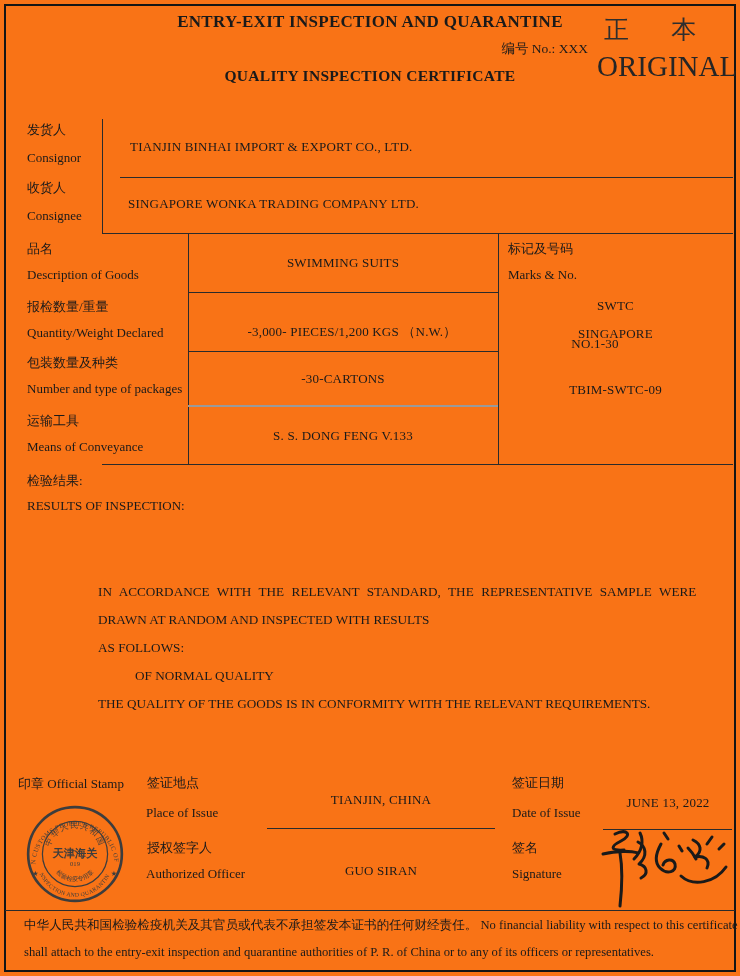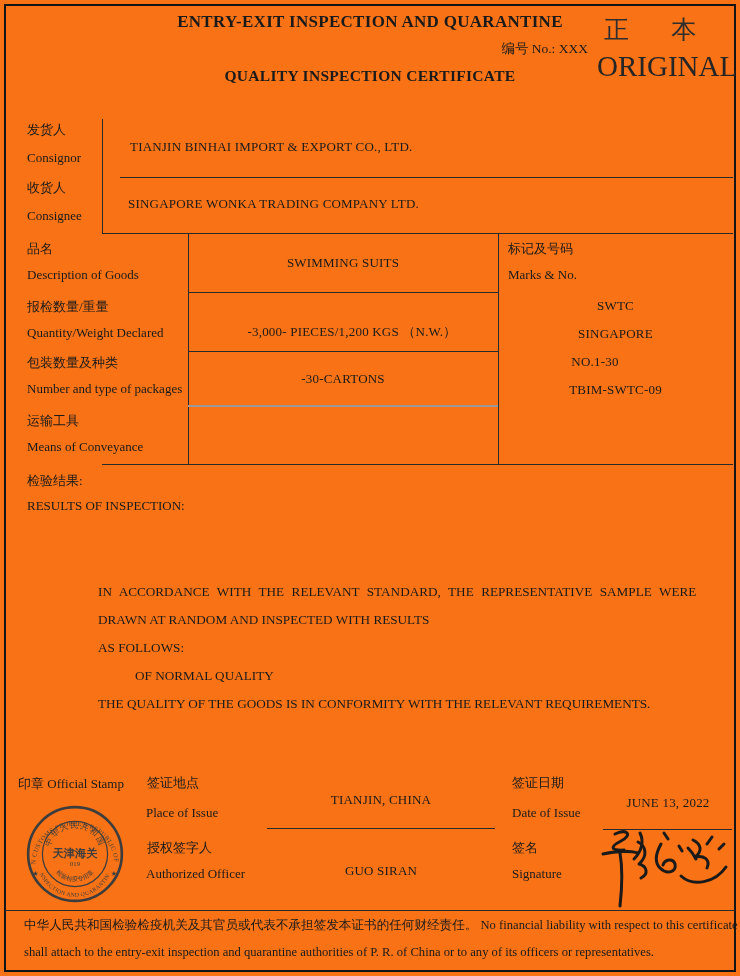--- a/index.html
+++ b/index.html
@@ -60,26 +60,27 @@
   <div class="abs zh" style="left:27px;top:298px;">报检数量/重量</div>
   <div class="abs t" style="left:27px;top:326px;">Quantity/Weight Declared</div>
   <div class="abs zh" style="left:27px;top:354px;">包装数量及种类</div>
   <div class="abs t" style="left:27px;top:382px;">Number and type of packages</div>
   <div class="abs zh" style="left:27px;top:412px;">运输工具</div>
   <div class="abs t" style="left:27px;top:440px;">Means of Conveyance</div>
 
   <div class="abs val center-col" style="left:188px;top:255px;width:310px;">SWIMMING SUITS</div>
   <div class="abs val center-col" style="left:188px;top:323px;width:310px;padding-left:9px;">-3,000- PIECES/1,200 KGS （N.W.）</div>
   <div class="abs val center-col" style="left:188px;top:371px;width:310px;">-30-CARTONS</div>
+  <div class="abs val center-col" style="left:188px;top:428px;width:310px;">S. S. DONG FENG V.133</div>
 
   <div class="abs zh" style="left:508px;top:240px;">标记及号码</div>
   <div class="abs t" style="left:508px;top:268px;">Marks &amp; No.</div>
   <div class="abs val center-col" style="left:498px;top:298px;width:235px;">SWTC</div>
   <div class="abs val center-col" style="left:498px;top:326px;width:235px;">SINGAPORE</div>
-  <div class="abs val center-col" style="left:498px;top:354px;width:194px;">NO.1-30</div>
+  <div class="abs val center-col" style="left:498px;top:336px;width:194px;">NO.1-30</div>
   <div class="abs val center-col" style="left:498px;top:382px;width:235px;">TBIM-SWTC-09</div>
 
   <div class="abs zh" style="left:27px;top:472px;">检验结果:</div>
   <div class="abs t" style="left:27px;top:499px;">RESULTS OF INSPECTION:</div>
   <div class="abs para j" style="left:98px;top:584px;">IN ACCORDANCE WITH THE RELEVANT STANDARD, THE REPRESENTATIVE SAMPLE WERE</div>
   <div class="abs para" style="left:98px;top:612px;">DRAWN AT RANDOM AND INSPECTED WITH RESULTS</div>
   <div class="abs para" style="left:98px;top:640px;">AS FOLLOWS:</div>
   <div class="abs para" style="left:135px;top:668px;">OF NORMAL QUALITY</div>
   <div class="abs para" style="left:98px;top:696px;">THE QUALITY OF THE GOODS IS IN CONFORMITY WITH THE RELEVANT REQUIREMENTS.</div>
 

